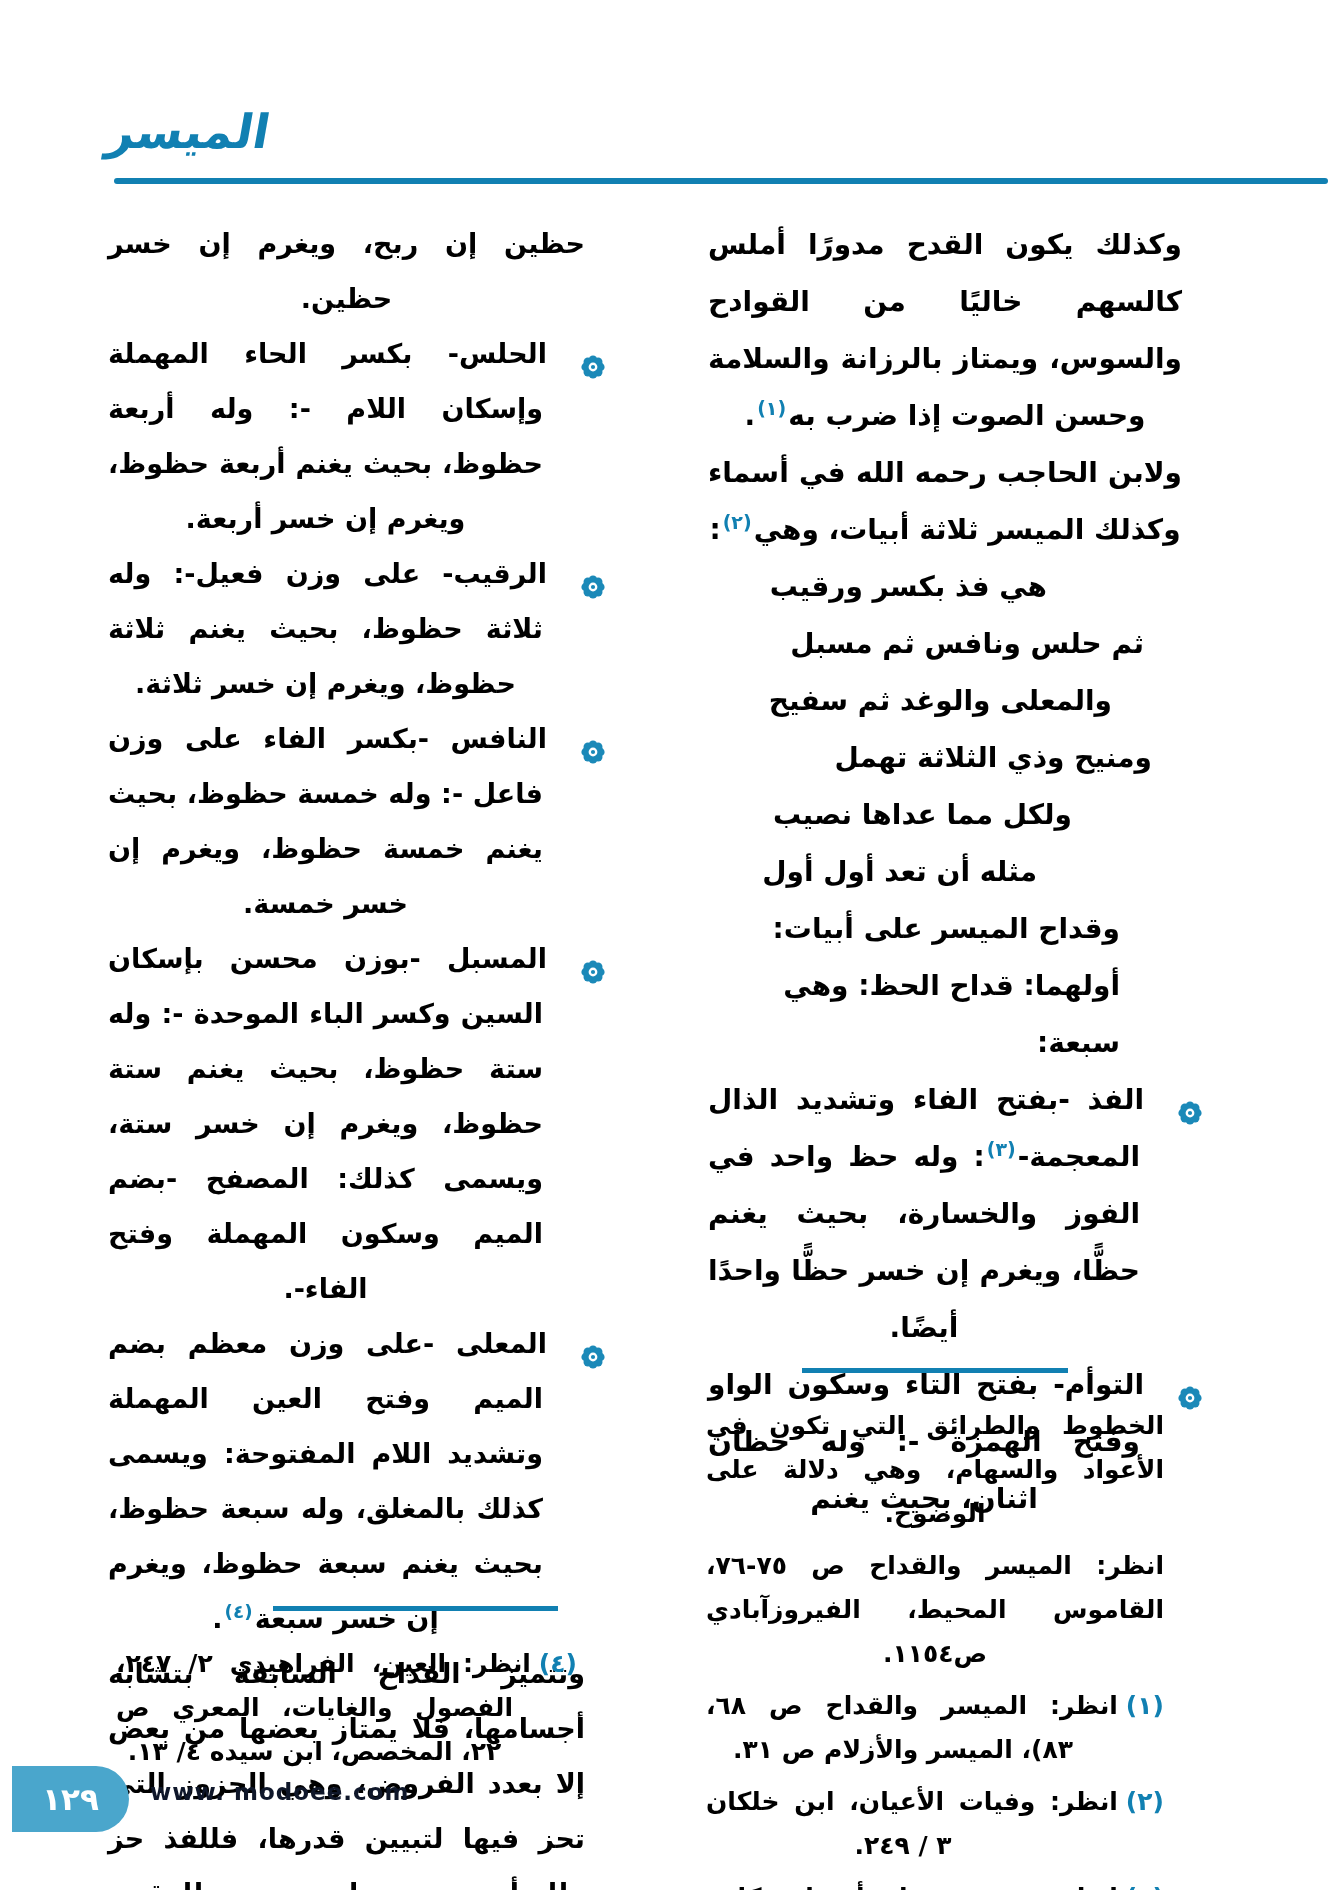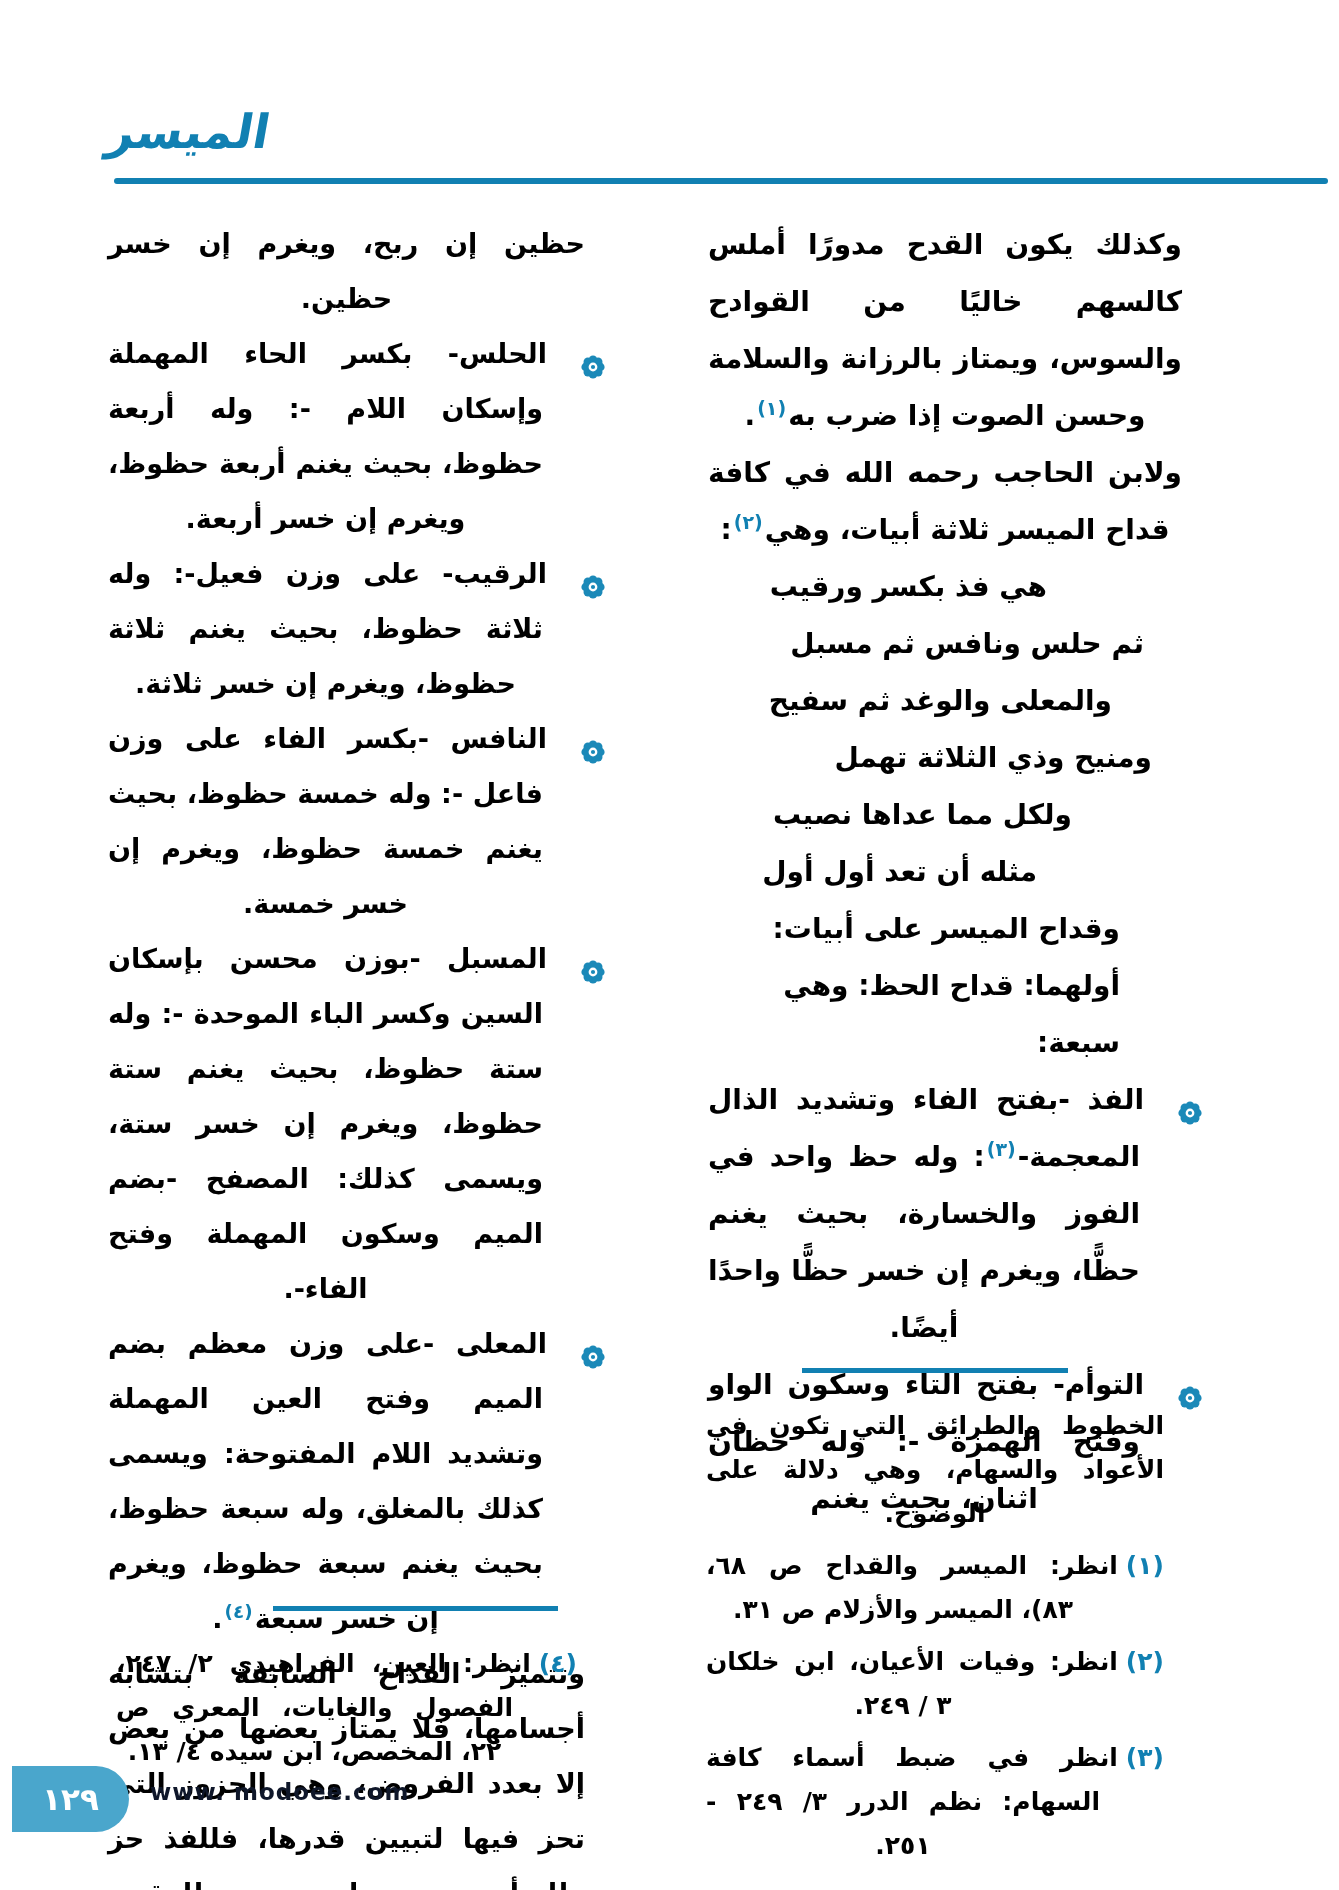--- a/index.html
+++ b/index.html
@@ -65,21 +65,21 @@
 <body>
 
 <div id="page">
 
   <div class="book-title">الميسر</div>
   <div class="header-rule"></div>
 
   <div class="col col-right">
     <p class="para"><span>وكذلك يكون القدح مدورًا أملس كالسهم خاليًا من القوادح والسوس، ويمتاز بالرزانة والسلامة وحسن الصوت إذا ضرب به</span><sup class="ref">(١)</sup><span>.</span></p>
 
-    <p class="para"><span>ولابن الحاجب رحمه الله في كافة قداح الميسر ثلاثة أبيات، وهي</span><sup class="ref">(٢)</sup><span>:</span></p>
+    <p class="para"><span>ولابن الحاجب رحمه الله في أسماء وكذلك الميسر ثلاثة أبيات، وهي</span><sup class="ref">(٢)</sup><span>:</span></p>
 
     <div class="verse v1">هي فذ بكسر ورقيب</div>
     <div class="verse v2">ثم حلس ونافس ثم مسبل</div>
     <div class="verse v3">والمعلى والوغد ثم سفيح</div>
     <div class="verse v4">ومنيح وذي الثلاثة تهمل</div>
     <div class="verse v5">ولكل مما عداها نصيب</div>
     <div class="verse v6">مثله أن تعد أول أول</div>
 
     <div class="subhead">وقداح الميسر على أبيات:</div>
     <div class="subhead">أولهما: قداح الحظ: وهي سبعة:</div>
@@ -111,20 +111,21 @@
               <circle cx="18.1" cy="7.9" r="4.4"></circle>
             </g>
             <circle cx="13" cy="13" r="4.4" fill="#ffffff"></circle>
             <circle cx="13" cy="13" r="2.1" fill="#1b89b8"></circle>
           </svg></span><span class="term">التوأم</span><span>- بفتح التاء وسكون الواو وفتح الهمزة -: وله حظان اثنان، بحيث يغنم</span></div>
   </div>
 
   <div class="fn-sep" id="sep-right"></div>
   <div class="notes" id="notes-right">
     <p class="fn">الخطوط والطرائق التي تكون في الأعواد والسهام، وهي دلالة على الوضوح.</p>
+    <p class="fn">انظر: الميسر والقداح ص ٧٥-٧٦، القاموس المحيط، الفيروزآبادي ص١١٥٤.</p>
     <p class="fn numbered"><span class="fn-num">(١)</span><span>انظر: الميسر والقداح ص ٦٨، ٨٣)، الميسر والأزلام ص ٣١.</span></p>
     <p class="fn numbered"><span class="fn-num">(٢)</span><span>انظر: وفيات الأعيان، ابن خلكان ٣ / ٢٤٩.</span></p>
     <p class="fn numbered"><span class="fn-num">(٣)</span><span>انظر في ضبط أسماء كافة السهام: نظم الدرر ٣/ ٢٤٩ - ٢٥١.</span></p>
   </div>
 
   <div class="col col-left">
     <p class="para">حظين إن ربح، ويغرم إن خسر حظين.</p>
 
     <div class="entry"><span class="rosette"><svg width="26" height="26" viewBox="0 0 26 26">
             <g fill="#1b89b8">

